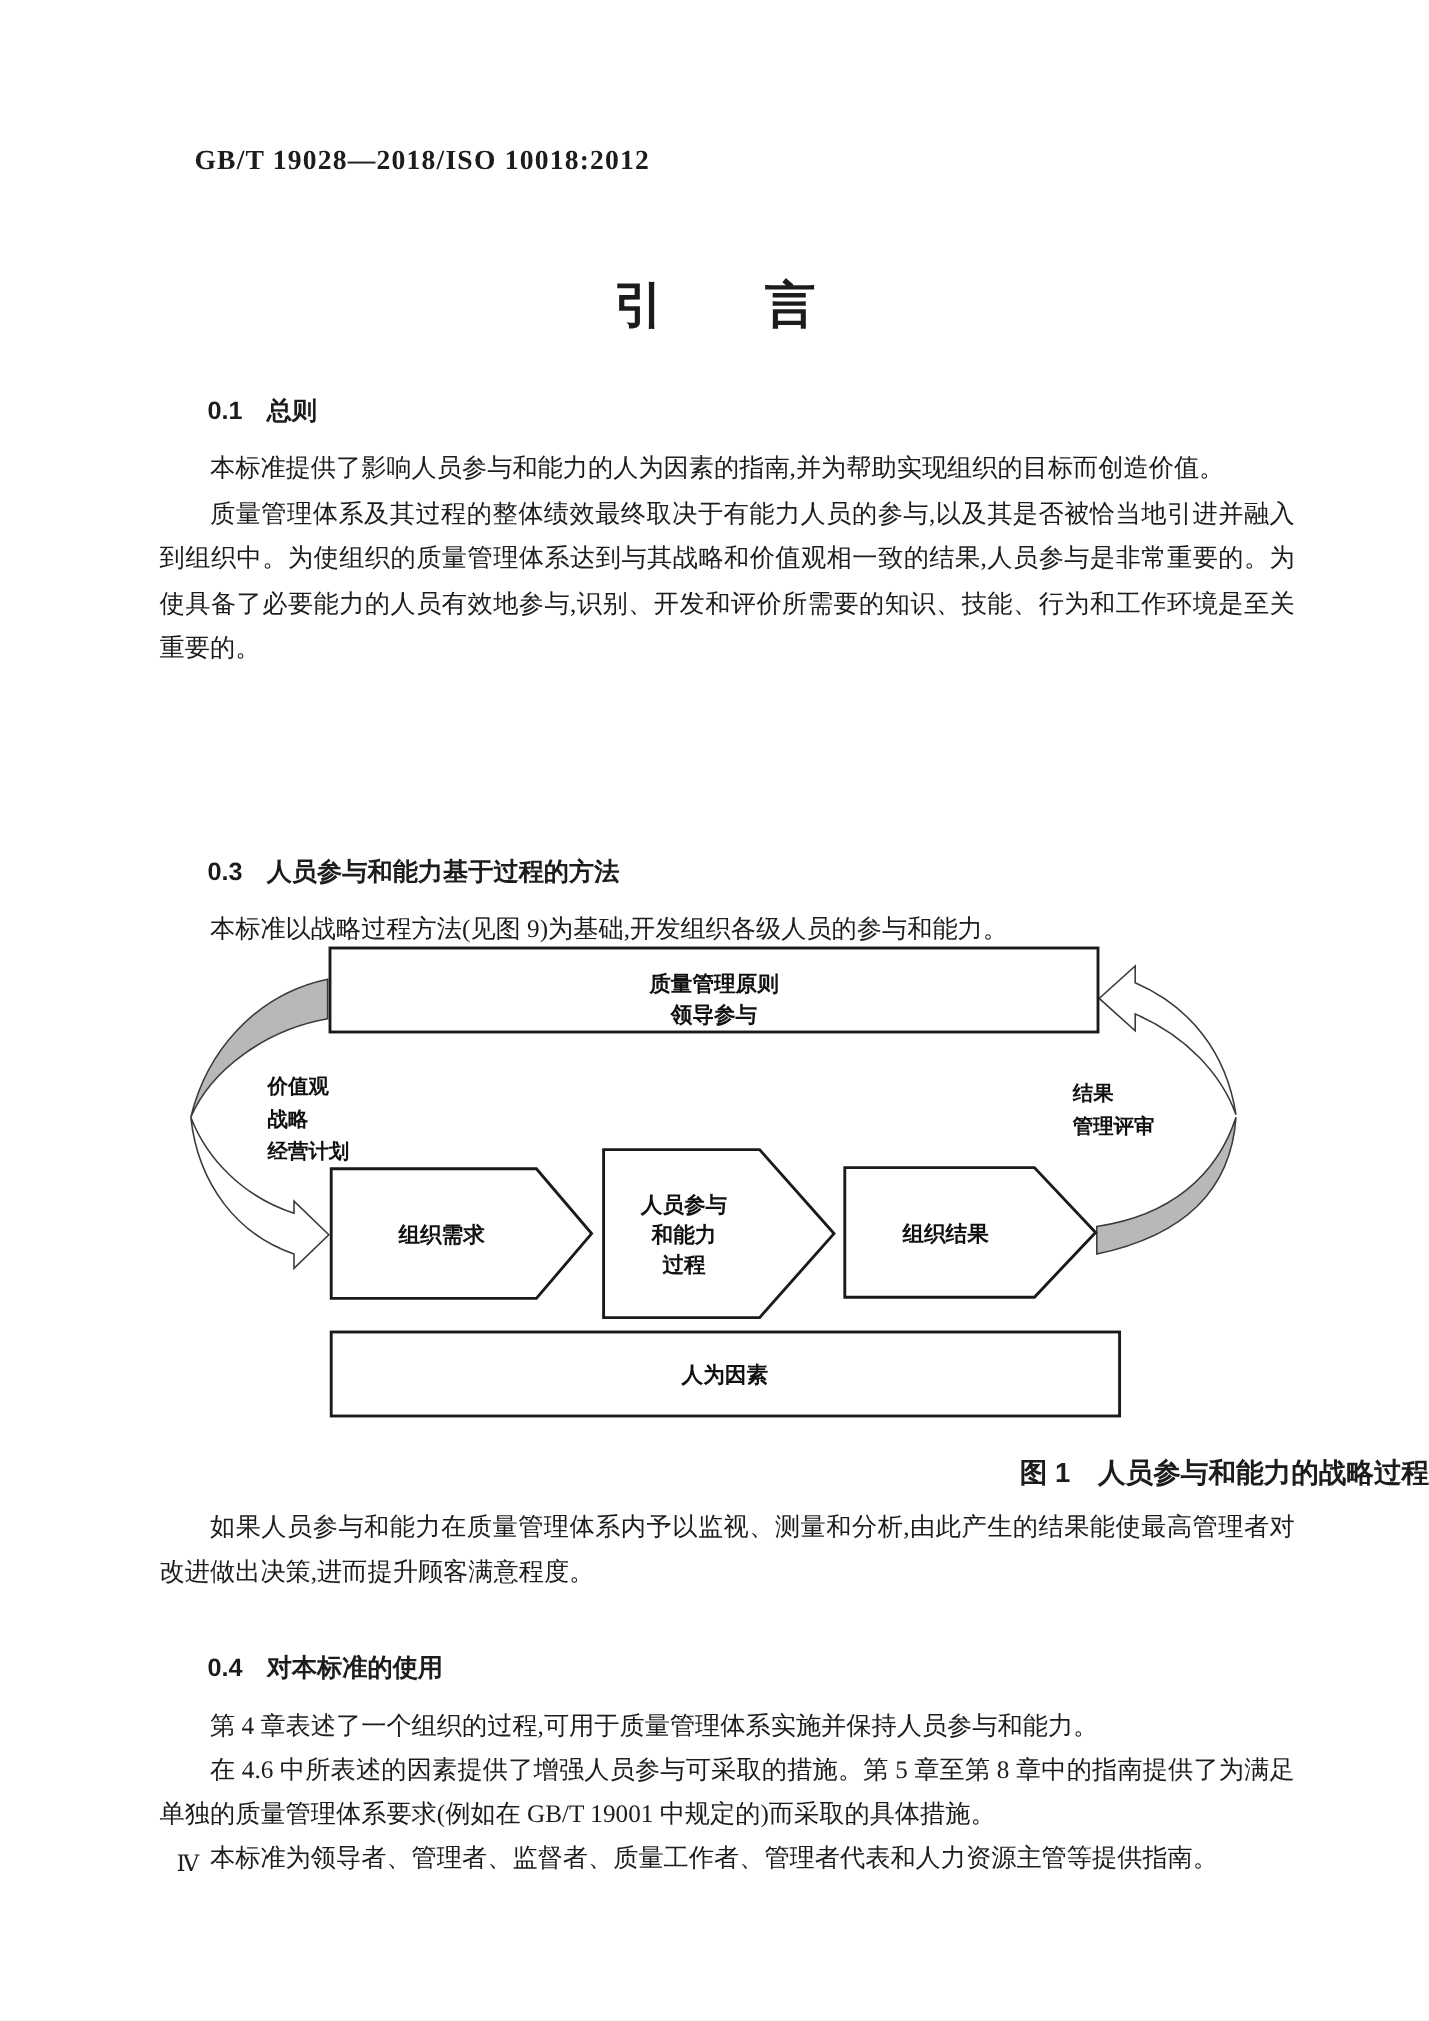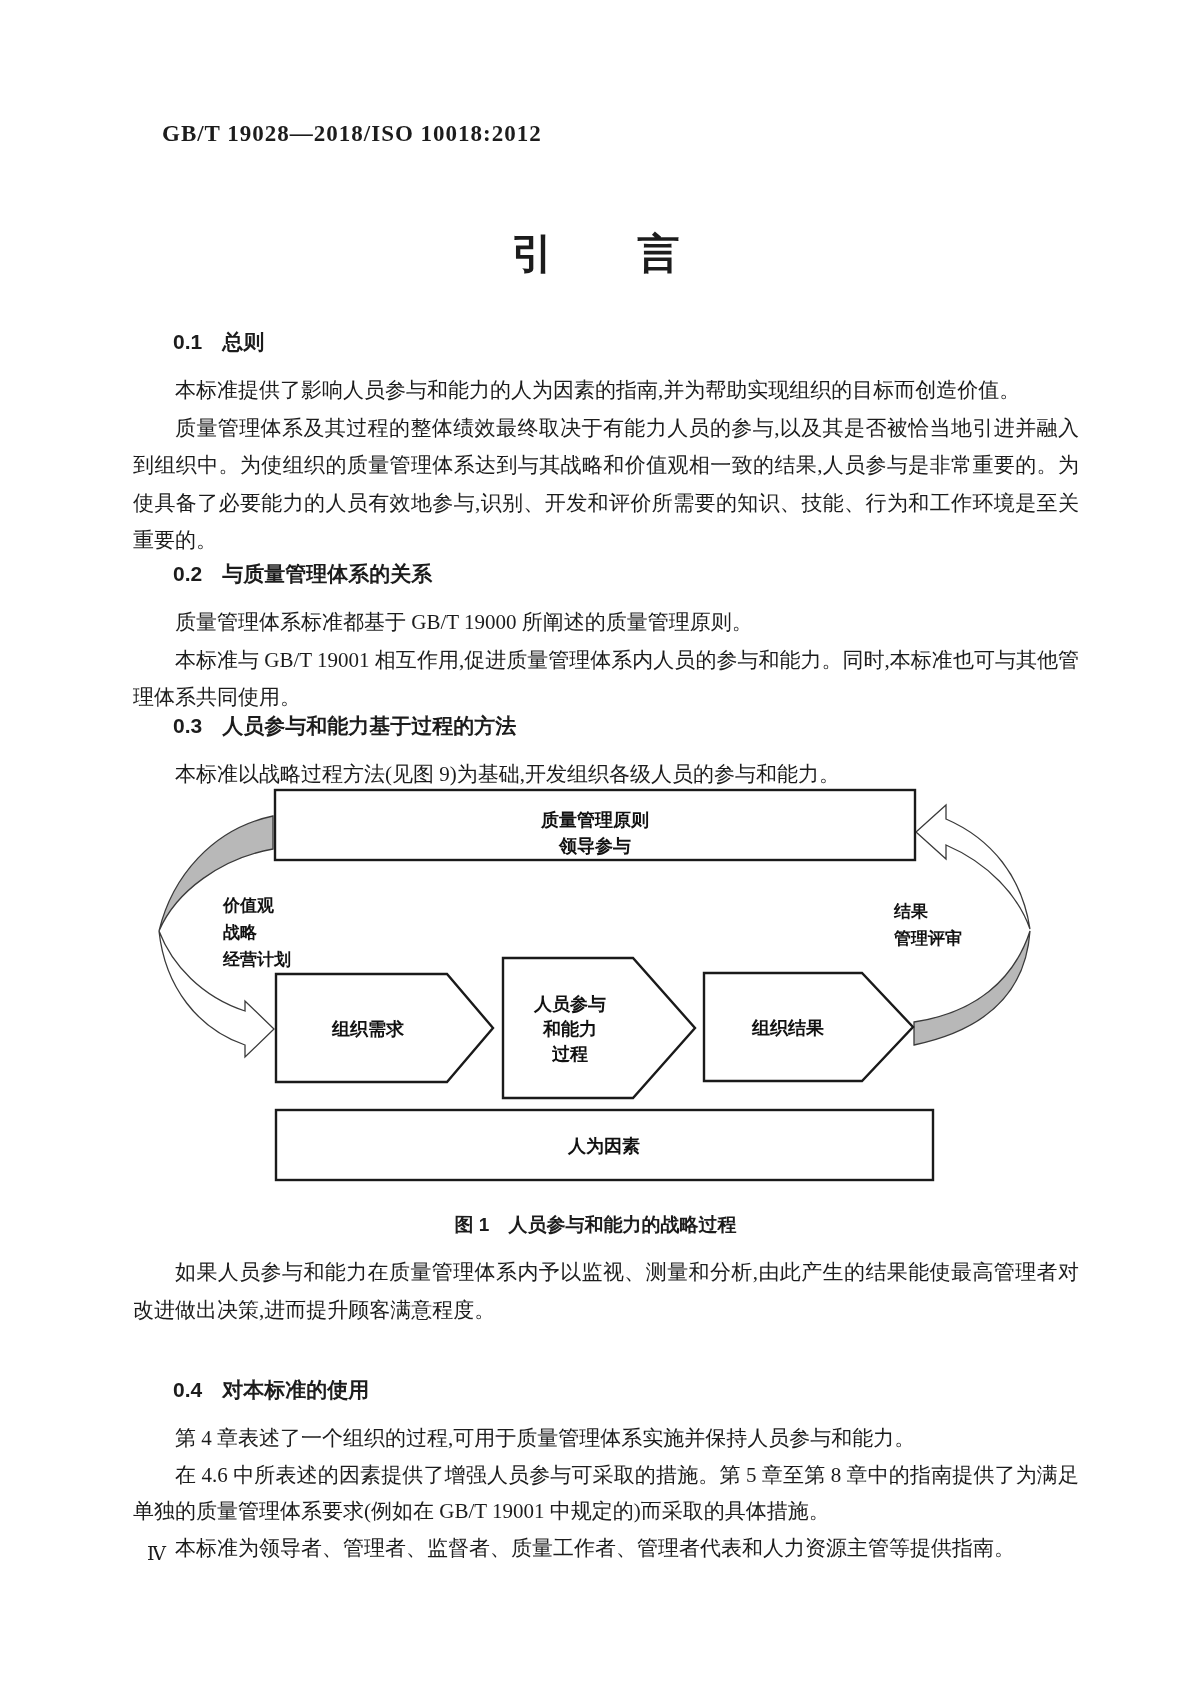--- a/index.html
+++ b/index.html
@@ -26,23 +26,23 @@
   .tight p.body { line-height:36.5px; }
 
   #sec-01 { top:328px; }
   #sec-02 { top:560px; }
   #sec-03 { top:712px; }
   #sec-03b { top:1254px; }
   #sec-04 { top:1376px; }
 
   .figure-wrap { position:absolute; left:130px; top:745px; width:960px; height:460px;text-align:center; }
   .figure-wrap svg { width:100%; height:100%; display:block; }
-  .fig-caption { position:absolute; left:0; right:0; top:1212px; text-align:center;
+  .fig-caption { position:absolute; left:0; right:0; top:1212px; text-align:right;
                  font-family:"Liberation Sans","DejaVu Sans",sans-serif;
-                 font-weight:700; font-size:19px; }
+                 font-weight:700; font-size:23px; }
 
   .page-number { position:absolute; left:147px; top:1542px; font-size:19px; }
 
   svg .box { fill:#ffffff; stroke:#1a1a1a; stroke-width:2.4px; }
   svg .band-gray { stroke:#3a3a3a; stroke-width:1.3px; }
   svg .band-white { fill:#ffffff; stroke:#3a3a3a; stroke-width:1.3px; }
   svg text { font-family:"Liberation Sans","DejaVu Sans",sans-serif;
              font-weight:700; fill:#111111; }
   svg text.boxlbl { font-size:18px; text-anchor:middle; }
   svg text.sidelbl { font-size:17px; text-anchor:start; }
@@ -57,27 +57,20 @@
   <div class="doc-title">引　　言</div>
 
   <div class="sec" id="sec-01">
     <div class="sec-head">
       <span class="num">0.1</span><span>总则</span>
     </div>
     <p class="body">本标准提供了影响人员参与和能力的人为因素的指南,并为帮助实现组织的目标而创造价值。</p>
     <p class="body">质量管理体系及其过程的整体绩效最终取决于有能力人员的参与,以及其是否被恰当地引进并融入到组织中。为使组织的质量管理体系达到与其战略和价值观相一致的结果,人员参与是非常重要的。为使具备了必要能力的人员有效地参与,识别、开发和评价所需要的知识、技能、行为和工作环境是至关重要的。</p>
   </div>
 
-  <div class="sec" id="sec-02">
-    <div class="sec-head">
-      <span class="num">0.2</span><span>与质量管理体系的关系</span>
-    </div>
-    <p class="body">质量管理体系标准都基于 GB/T 19000 所阐述的质量管理原则。</p>
-    <p class="body">本标准与 GB/T 19001 相互作用,促进质量管理体系内人员的参与和能力。同时,本标准也可与其他管理体系共同使用。</p>
-  </div>
 
   <div class="sec" id="sec-03">
     <div class="sec-head">
       <span class="num">0.3</span><span>人员参与和能力基于过程的方法</span>
     </div>
     <p class="body">本标准以战略过程方法(见图 9)为基础,开发组织各级人员的参与和能力。</p>
   </div>
 
   <div class="figure-wrap">
     <svg viewBox="0 0 960 460" xmlns="http://www.w3.org/2000/svg">

